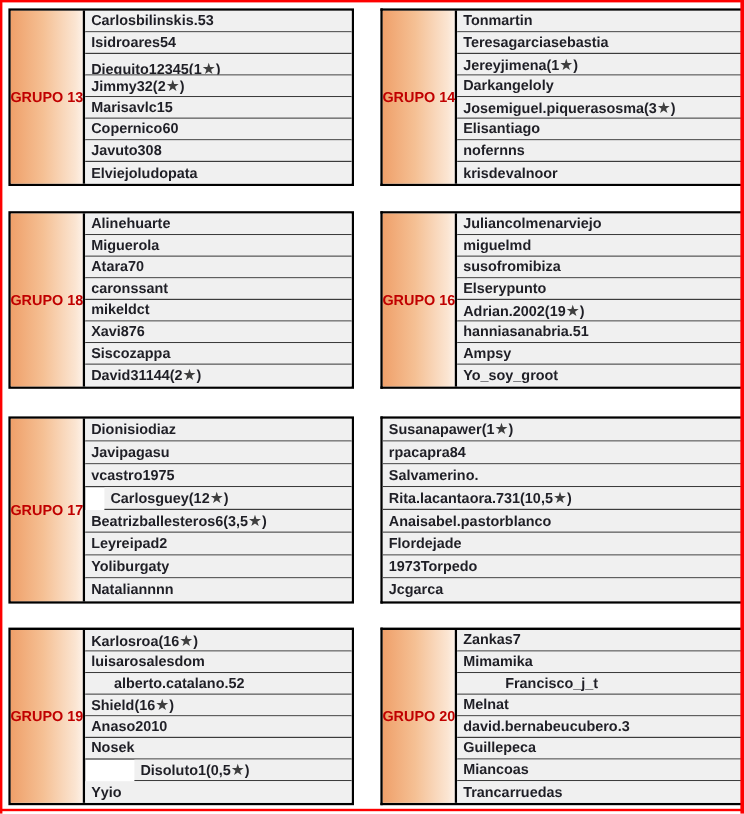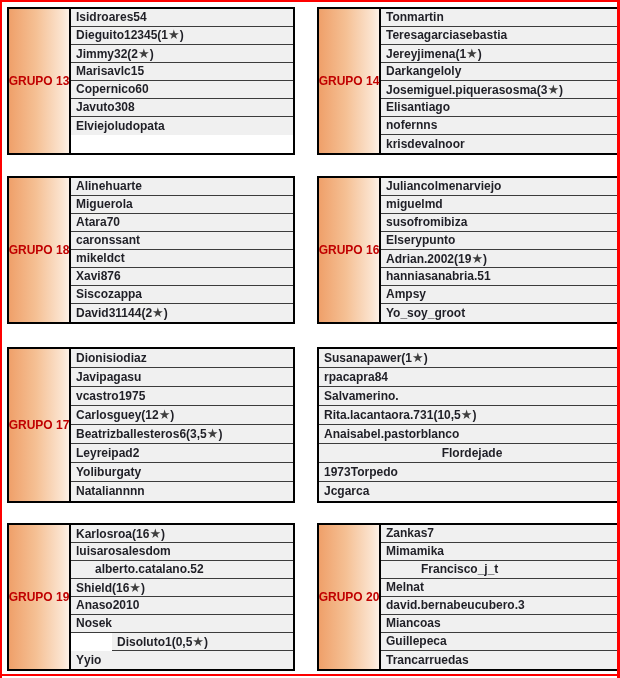--- a/index.html
+++ b/index.html
@@ -33,22 +33,23 @@
   .member-cell:last-child{border-bottom:none;}
   .star{color:#3f3f3f;font-size:13px;font-weight:bold;}
 </style>
 </head>
 <body>
 
 <div id="sheet">
     <div class="group-block col-left" style="left: 7px; top: 7px; width: 288px; height: 148px;">
       <div class="group-label">GRUPO 13</div>
       <div class="members">
+        <div class="member-cell" style="height: 18px; line-height: 17px;">Carlosbilinskis.53</div>
         <div class="member-cell" style="height: 18px; line-height: 17px;">Isidroares54</div>
-        <div class="member-cell" style="height: 18px; line-height: 15px;">Dieguito12345(1<span class="star">★</span>)</div>
+        <div class="member-cell" style="height: 18px; line-height: 26px;">Dieguito12345(1<span class="star">★</span>)</div>
         <div class="member-cell" style="height: 18px; line-height: 17px;">Jimmy32(2<span class="star">★</span>)</div>
         <div class="member-cell" style="height: 18px; line-height: 17px;">Marisavlc15</div>
         <div class="member-cell" style="height: 18px; line-height: 17px;">Copernico60</div>
         <div class="member-cell" style="height: 18px; line-height: 17px;">Javuto308</div>
         <div class="member-cell" style="height: 18px; line-height: 18px;">Elviejoludopata</div>
       </div>
     </div>
     <div class="group-block col-right" style="left: 317px; top: 7px; width: 303px; height: 148px;">
       <div class="group-label">GRUPO 14</div>
       <div class="members">
@@ -87,35 +88,35 @@
         <div class="member-cell" style="height: 18px; line-height: 17px;">Ampsy</div>
         <div class="member-cell" style="height: 18px; line-height: 18px;">Yo_soy_groot</div>
       </div>
     </div>
     <div class="group-block col-left" style="left: 7px; top: 347px; width: 288px; height: 156px;">
       <div class="group-label">GRUPO 17</div>
       <div class="members">
         <div class="member-cell" style="height: 19px; line-height: 18px;">Dionisiodiaz</div>
         <div class="member-cell" style="height: 19px; line-height: 18px;">Javipagasu</div>
         <div class="member-cell" style="height: 19px; line-height: 18px;">vcastro1975</div>
-        <div class="member-cell" style="height: 19px; line-height: 18px;">Carlosguey(12<span class="star">★</span>)</div>
+        <div class="member-cell" style="height: 19px; line-height: 18px; margin-left: 16px;">Carlosguey(12<span class="star">★</span>)</div>
         <div class="member-cell" style="height: 19px; line-height: 18px;">Beatrizballesteros6(3,5<span class="star">★</span>)</div>
         <div class="member-cell" style="height: 19px; line-height: 18px;">Leyreipad2</div>
         <div class="member-cell" style="height: 19px; line-height: 18px;">Yoliburgaty</div>
         <div class="member-cell" style="height: 19px; line-height: 19px;">Nataliannnn</div>
       </div>
     </div>
     <div class="group-block col-right" style="left: 317px; top: 347px; width: 303px; height: 156px;">
       <div class="members">
         <div class="member-cell" style="height: 19px; line-height: 18px;">Susanapawer(1<span class="star">★</span>)</div>
         <div class="member-cell" style="height: 19px; line-height: 18px;">rpacapra84</div>
         <div class="member-cell" style="height: 19px; line-height: 18px;">Salvamerino.</div>
         <div class="member-cell" style="height: 19px; line-height: 18px;">Rita.lacantaora.731(10,5<span class="star">★</span>)</div>
         <div class="member-cell" style="height: 19px; line-height: 18px;">Anaisabel.pastorblanco</div>
-        <div class="member-cell" style="height: 19px; line-height: 18px; text-align: center;">Flordejade</div>
+        <div class="member-cell" style="height: 19px; line-height: 18px;">Flordejade</div>
         <div class="member-cell" style="height: 19px; line-height: 18px;">1973Torpedo</div>
         <div class="member-cell" style="height: 19px; line-height: 19px;">Jcgarca</div>
       </div>
     </div>
     <div class="group-block col-left" style="left: 7px; top: 523px; width: 288px; height: 148px;">
       <div class="group-label">GRUPO 19</div>
       <div class="members">
         <div class="member-cell" style="height: 18px; line-height: 17px;">Karlosroa(16<span class="star">★</span>)</div>
         <div class="member-cell" style="height: 18px; line-height: 17px;">luisarosalesdom</div>
         <div class="member-cell" style="height: 18px; line-height: 17px; padding-left: 24px;">alberto.catalano.52</div>
@@ -127,22 +128,22 @@
       </div>
     </div>
     <div class="group-block col-right" style="left: 317px; top: 523px; width: 303px; height: 148px;">
       <div class="group-label">GRUPO 20</div>
       <div class="members">
         <div class="member-cell" style="height: 18px; line-height: 17px;">Zankas7</div>
         <div class="member-cell" style="height: 18px; line-height: 17px;">Mimamika</div>
         <div class="member-cell" style="height: 18px; line-height: 17px; padding-left: 40px;">Francisco_j_t</div>
         <div class="member-cell" style="height: 18px; line-height: 17px;">Melnat</div>
         <div class="member-cell" style="height: 18px; line-height: 17px;">david.bernabeucubero.3</div>
+        <div class="member-cell" style="height: 18px; line-height: 17px;">Guillepeca</div>
         <div class="member-cell" style="height: 18px; line-height: 17px;">Miancoas</div>
-        <div class="member-cell" style="height: 18px; line-height: 17px;">Guillepeca</div>
         <div class="member-cell" style="height: 18px; line-height: 18px;">Trancarruedas</div>
       </div>
     </div>
   </div>
 
 <div class="page-break" id="pb-top"></div>
 <div class="page-break" id="pb-bottom"></div>
 <div class="page-break" id="pb-left"></div>
 <div class="page-break" id="pb-right"></div>
 

